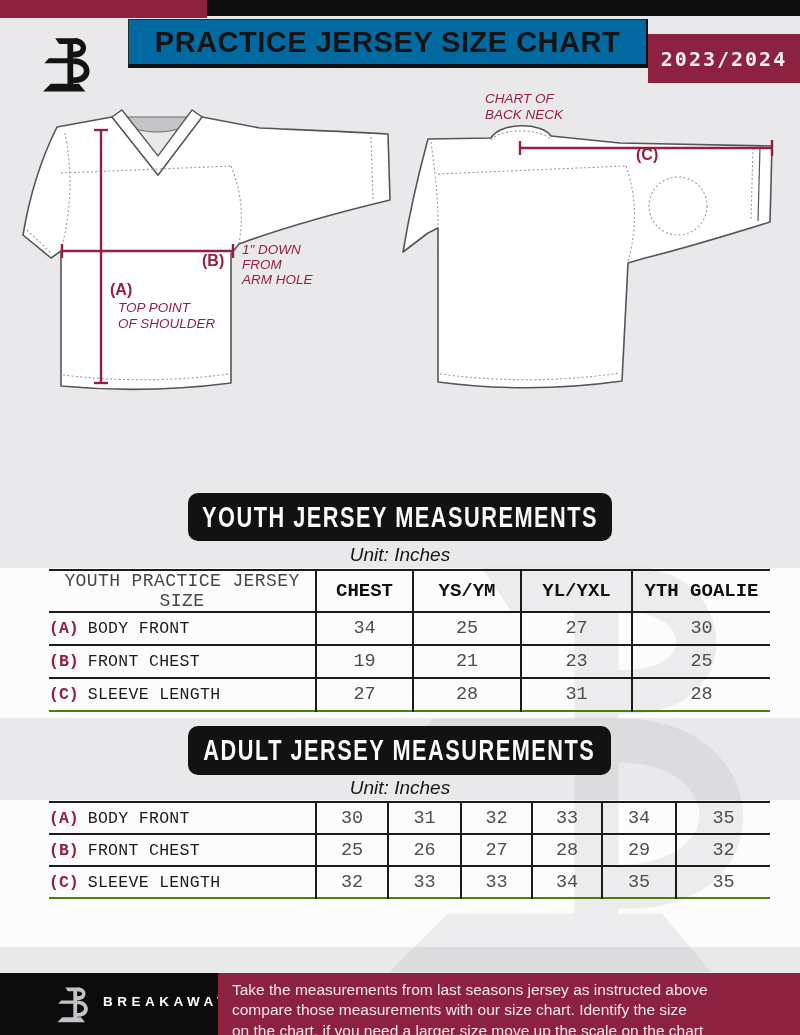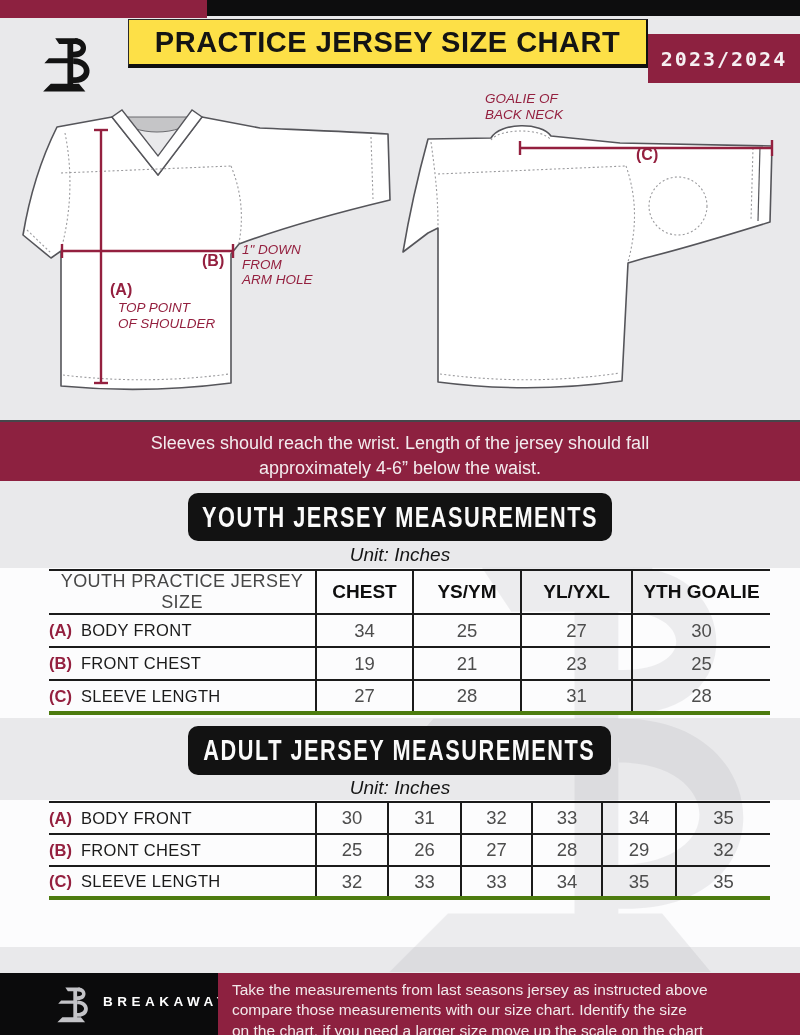--- a/index.html
+++ b/index.html
@@ -4,21 +4,21 @@
 <style>
   html,body{margin:0;padding:0;background:#6a6a6e;}
   #page{position:relative;width:800px;height:1035px;background:#e9e9eb;overflow:hidden;
         font-family:"Liberation Sans",sans-serif;}
   .abs{position:absolute;}
 
   
   #strip-maroon{left:0;top:0;width:207px;height:18px;background:#8d2140;}
   #strip-black{left:207px;top:0;width:593px;height:16px;background:#0d0d0e;}
   #logo-header{left:38px;top:27px;width:64px;height:70px;color:#131313;}
-  #title-box{left:128px;top:19px;width:520px;height:49px;background:#fde047;
+  #title-box{left:128px;top:19px;width:520px;height:49px;background:#0369a1;
              border:1px solid #2a2a2a;border-bottom:4px solid #101010;border-right:2px solid #101010;
              box-sizing:border-box;display:flex;align-items:center;justify-content:center;}
   #title-box .t{font-size:29px;font-weight:bold;color:#141414;letter-spacing:.5px;}
   #year-box{left:648px;top:17px;width:152px;height:49px;background:#8d2140;
             display:flex;align-items:center;justify-content:center;margin-top:17px;}
   #year-box .t{font-family:"DejaVu Sans Mono",monospace;font-weight:bold;font-size:20px;
                letter-spacing:2px;color:#f6f0f2;}
 
   
   .ann-key{position:absolute;color:#94203f;font-weight:bold;font-size:16px;}
@@ -36,21 +36,21 @@
   #watermark{left:348px;top:524px;width:492px;height:448px;color:#83838c;opacity:.12;}
 
   
   .banner{background:#121212;border-radius:10px;display:flex;align-items:center;justify-content:center;}
   .banner .t{color:#fafafa;font-weight:bold;font-size:29px;letter-spacing:2px;white-space:nowrap;
              display:inline-block;transform:scaleX(.75);}
   .unit{left:0;width:800px;text-align:center;font-style:italic;font-size:19px;color:#151515;}
 
   
   table.size{border-collapse:collapse;table-layout:fixed;position:absolute;left:49px;width:721px;}
-  table.size{border-bottom:4px solid #4d7c0f;}
+  table.size{border-bottom:2px solid #4d7c0f;font-family:Liberation Mono, monospace;}
   table.size tr{border-top:2px solid #1b1b1b;}
   table.size td{padding:0;vertical-align:middle;}
   table.size td + td{border-left:2px solid #1b1b1b;}
   td.h0{color:#474747;font-size:18px;text-align:center;letter-spacing:.4px;}
   td.hs{color:#0f0f0f;font-size:19px;font-weight:bold;text-align:center;}
   td.lbl{text-align:left;padding-left:21px;}
   td.lbl .key{color:#94203f;font-weight:bold;font-size:16.5px;margin-right:9px;}
   td.lbl .txt{color:#1a1a1a;font-size:16.5px;letter-spacing:.3px;}
   td.val{color:#4d4d4d;font-size:18.5px;text-align:center;}
 
@@ -134,29 +134,25 @@
     <div>TOP POINT</div>
     <div>OF SHOULDER</div>
   </div>
   <div class="ann-key" style="left:202px;top:252px">(B)</div>
   <div class="ann-txt" style="left:242px;top:242px;line-height:15px">
     <div>1" DOWN</div>
     <div>FROM</div>
     <div>ARM HOLE</div>
   </div>
   <div class="ann-txt" style="left:485px;top:91px">
-    <div>GOALIE OF</div>
+    <div>CHART OF</div>
     <div>BACK NECK</div>
   </div>
   <div class="ann-key" style="left:636px;top:146px">(C)</div>
 
-  <div class="abs" id="notice">
-    <div>Sleeves should reach the wrist. Length of the jersey should fall</div>
-    <div>approximately 4-6” below the waist.</div>
-  </div>
 
   <div class="abs white-band" style="top:568px;height:150px"></div>
   <div class="abs white-band" style="top:800px;height:147px"></div>
   <svg class="abs" id="watermark" viewBox="0 0 100 92">
     <use href="#bw-logo"></use>
   </svg>
 
   <div class="abs banner" style="left:188px;top:493px;width:424px;height:48px">
     <span class="t">YOUTH JERSEY MEASUREMENTS</span>
   </div>

